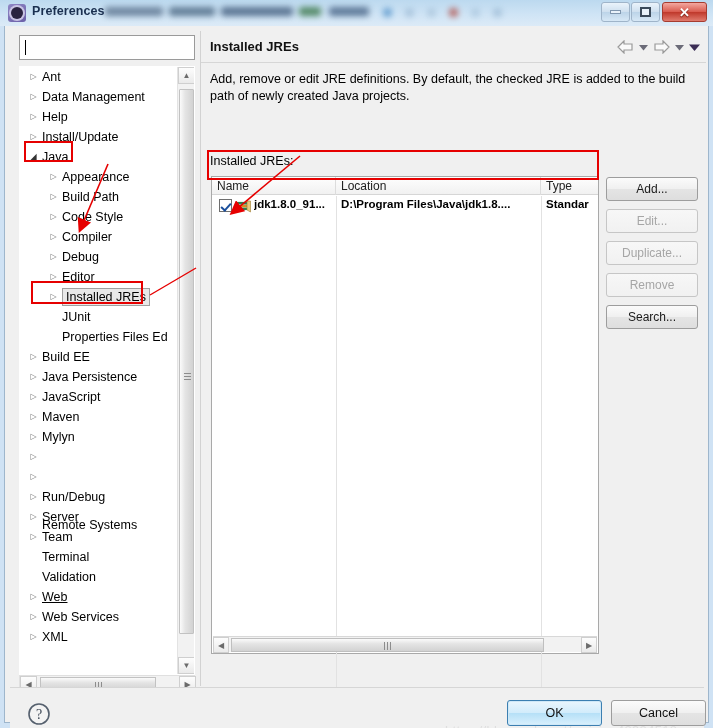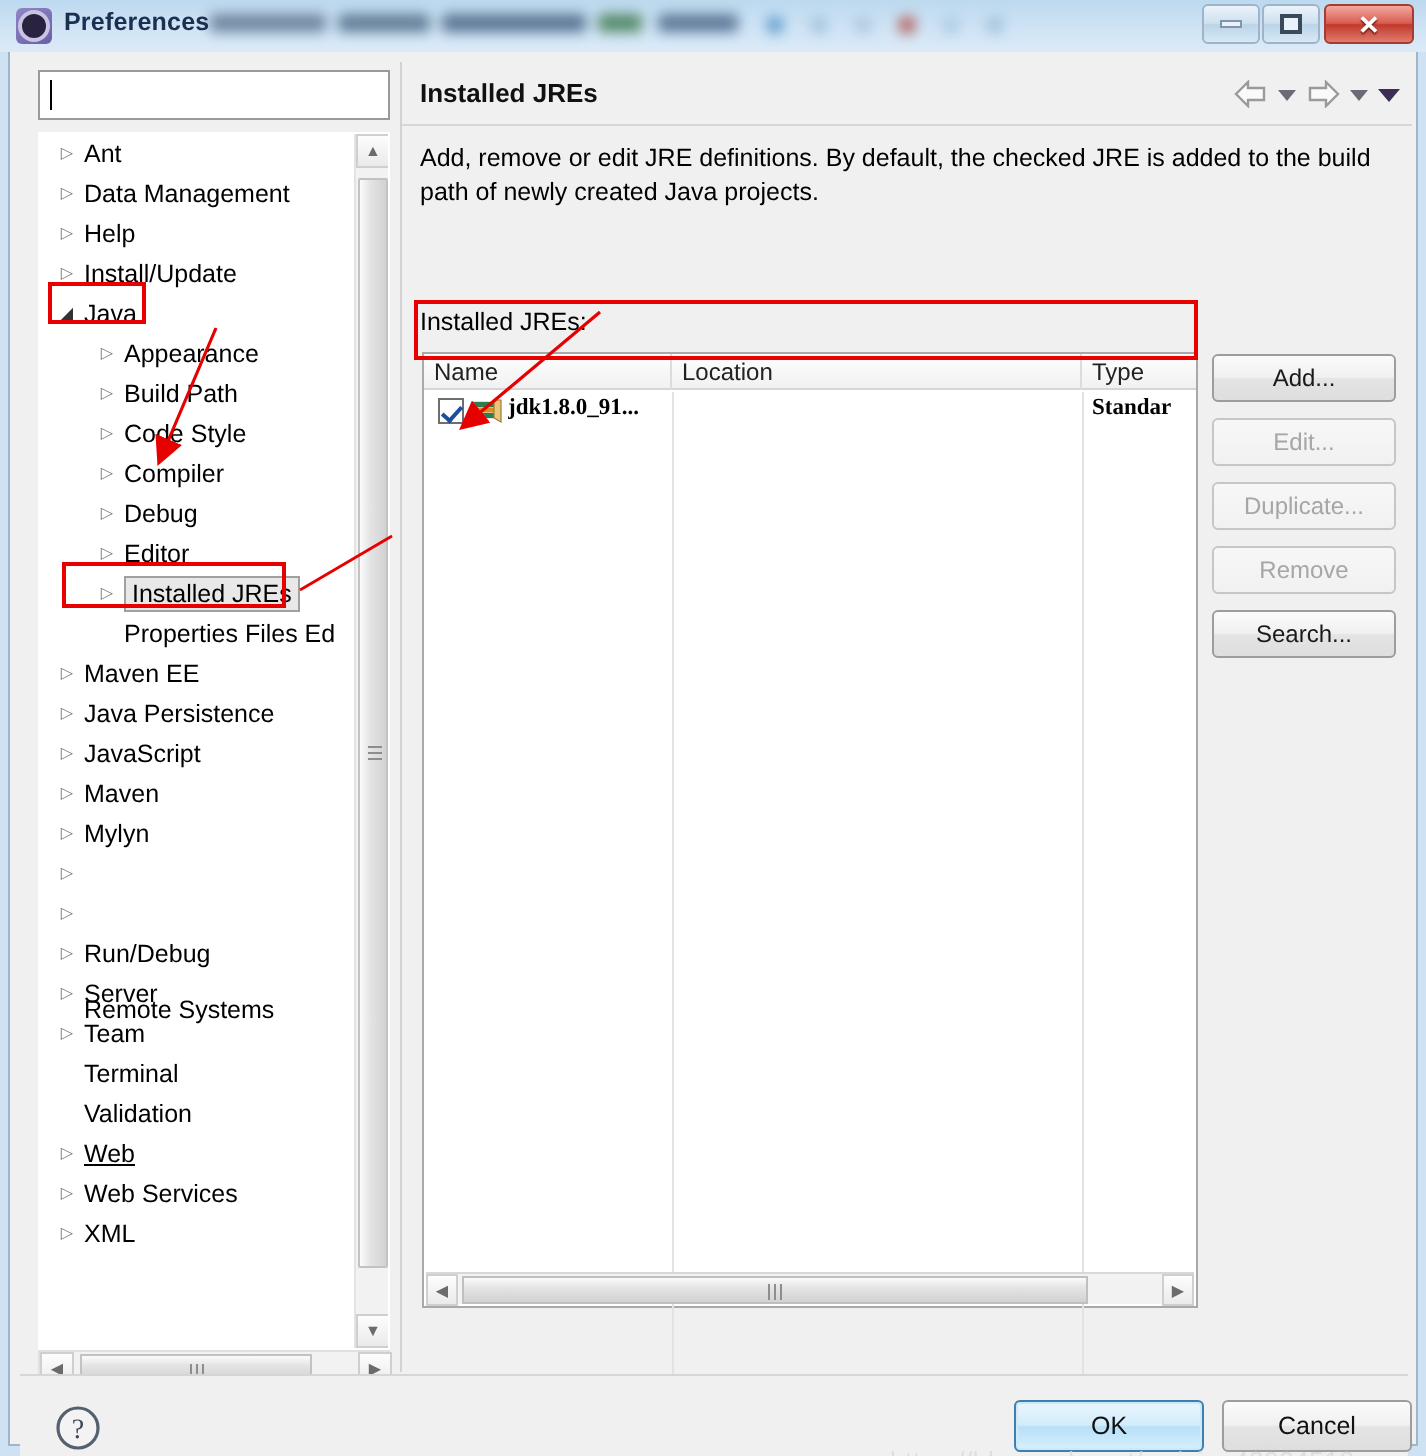--- a/index.html
+++ b/index.html
@@ -210,21 +210,21 @@
     position:absolute; top:0; height:18px; line-height:18px;
     font-size:12px; color:#222; padding-left:5px;
     border-right:1px solid #dcdcdc;
   }
   #th-name { left:0; width:124px; }
   #th-loc  { left:124px; width:205px; }
   #th-type { left:329px; width:57px; border-right:none; }
 
   #jre-row {
     position:absolute; left:0; top:19px; width:386px; height:19px;
-    display:flex; align-items:center;font-family:Liberation Serif, serif;
+    display:flex; align-items:center;
   }
   #row-check {
     position:absolute; left:7px; top:3px; width:13px; height:13px;
     background:#fff; border:1px solid #6e6e6e;
   }
   #row-check:after {
     content:""; position:absolute; left:3px; top:1px;
     width:4px; height:8px; border:solid #1a4f9c;
     border-width:0 2px 2px 0; transform:rotate(42deg);
   }
@@ -403,25 +403,28 @@
             </div>
             <div class="tree-item">
               <span class="arrow" style="left: 28px;">▷</span>
               <span class="lbl" style="left: 42px;">Editor</span>
             </div>
             <div class="tree-item selected">
               <span class="arrow" style="left: 28px;">▷</span>
               <span class="lbl" style="left: 42px;">Installed JREs</span>
             </div>
             <div class="tree-item">
+              <span class="lbl" style="left: 42px;">JUnit</span>
+            </div>
+            <div class="tree-item">
               <span class="lbl" style="left: 42px;">Properties Files Ed</span>
             </div>
             <div class="tree-item">
               <span class="arrow" style="left: 8px;">▷</span>
-              <span class="lbl" style="left: 22px;">Maven EE</span>
+              <span class="lbl" style="left: 22px;">Build EE</span>
             </div>
             <div class="tree-item">
               <span class="arrow" style="left: 8px;">▷</span>
               <span class="lbl" style="left: 22px;">Java Persistence</span>
             </div>
             <div class="tree-item">
               <span class="arrow" style="left: 8px;">▷</span>
               <span class="lbl" style="left: 22px;">JavaScript</span>
             </div>
             <div class="tree-item">
@@ -540,20 +543,21 @@
           <span id="row-check"></span>
           <span id="row-icon">
             <svg width="15" height="13" viewBox="0 0 15 13">
               <rect x="0" y="7.5" width="11" height="2.6" fill="#2f7d4f"></rect>
               <rect x="0" y="4.7" width="11" height="2.6" fill="#d98e1f"></rect>
               <rect x="0" y="1.9" width="11" height="2.6" fill="#2f7d4f"></rect>
               <path d="M11 1 L14.5 1 L14.5 12 L11 10 Z" fill="#e8c77a" stroke="#9c7c32" stroke-width=".6"></path>
             </svg>
           </span>
           <span class="rowtxt" id="row-name">jdk1.8.0_91...</span>
+          <span class="rowtxt" id="row-loc">D:\Program Files\Java\jdk1.8....</span>
           <span class="rowtxt" id="row-type">Standar</span>
         </div>
 
         <div id="tbl-hscroll">
           <div class="sb-arrow lt">◀</div>
           <div id="tbl-hthumb">
             <div class="grip"></div>
           </div>
           <div class="sb-arrow rt">▶</div>
         </div>

